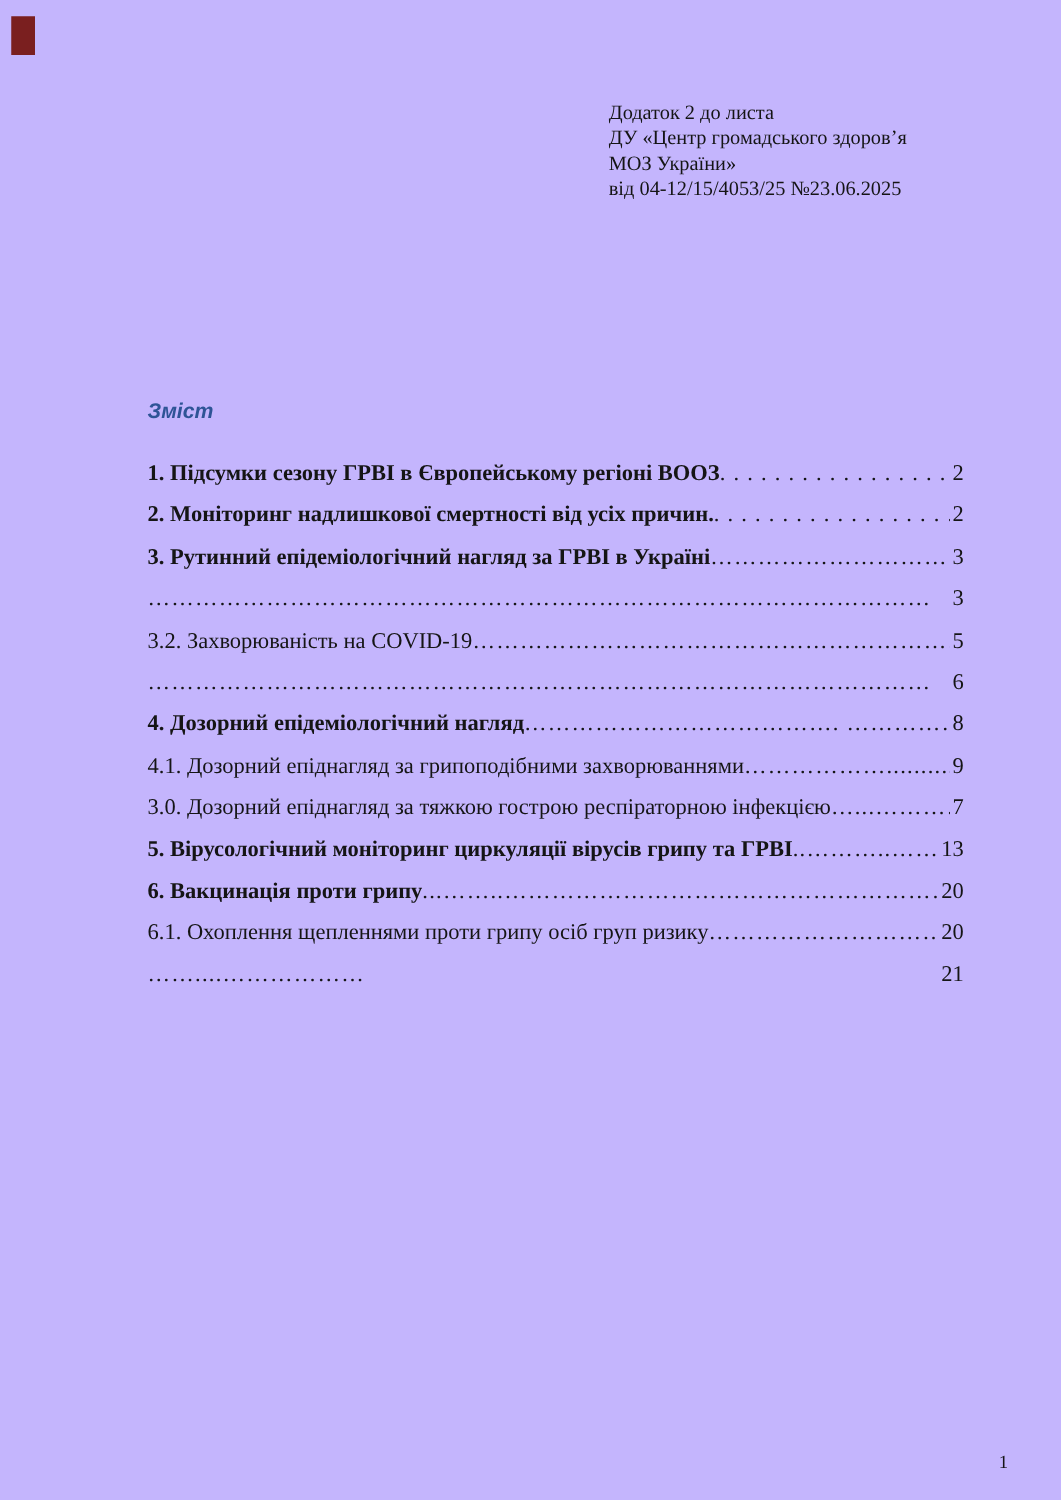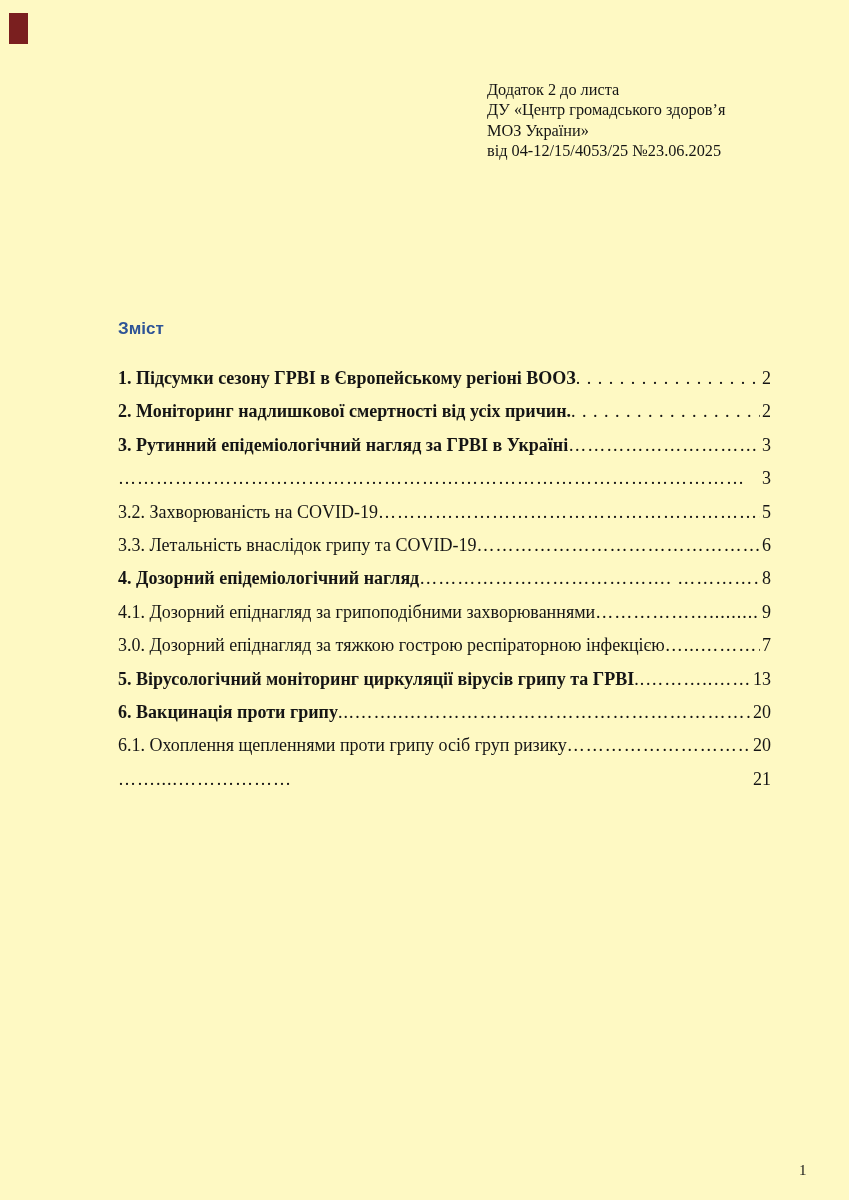--- a/index.html
+++ b/index.html
@@ -1,40 +1,40 @@
 <!DOCTYPE html>
 <html><head>
 <meta charset="utf-8">
 <style>
   html,body{margin:0;padding:0;background:#ffffff;}
   .page{
     position:relative;
     width:849px;height:1200px;
-    background:#fef9c3;
+    background:#c4b5fd;
     font-family:"Liberation Serif", serif;
     color:#151515;
     overflow:hidden;
   }
   .corner-mark{
     position:absolute;left:9px;top:13px;width:19px;height:31px;
   }
   .header-block{
     position:absolute;left:487px;top:80px;
     font-size:16.3px;line-height:20.4px;
     white-space:nowrap;
   }
   .title{
     position:absolute;left:180px;top:229px;width:630px;
     text-align:center;font-weight:bold;
     font-size:20.5px;line-height:27px;color:#000000;
   }
   .toc-heading{
     position:absolute;left:118px;top:319px;
     font-family:"Liberation Sans", sans-serif;
-    font-weight:700;font-size:17px;
+    font-weight:700;font-size:17px;font-style:italic;
   }
   .toc{
     position:absolute;left:118px;top:362px;width:653px;
   }
   .toc-row{
     display:flex;align-items:flex-start;
     height:33.4px;line-height:33.4px;
     font-size:18px;white-space:nowrap;
   }
   .toc-row .label{flex:0 0 auto;}
@@ -82,21 +82,20 @@
     <div class="toc-row">
         <span class="leader">………………………………………………………………………………………</span>
         <span class="pagenum">3</span>
     </div>
     <div class="toc-row">
       <span class="label">3.2. Захворюваність на COVID-19</span>
         <span class="leader">………………………………………………………………………………………</span>
         <span class="pagenum"> 5</span>
     </div>
     <div class="toc-row">
-      <span class="label">3.3. Летальність внаслідок грипу та COVID-19</span>
         <span class="leader">………………………………………………………………………………………</span>
         <span class="pagenum">6</span>
     </div>
     <div class="toc-row bold">
       <span class="label">4. Дозорний епідеміологічний нагляд</span>
         <span class="leader">…………………………………. ………………………………………………………</span>
         <span class="pagenum">8</span>
     </div>
     <div class="toc-row">
       <span class="label">4.1. Дозорний епіднагляд за грипоподібними захворюваннями</span>

